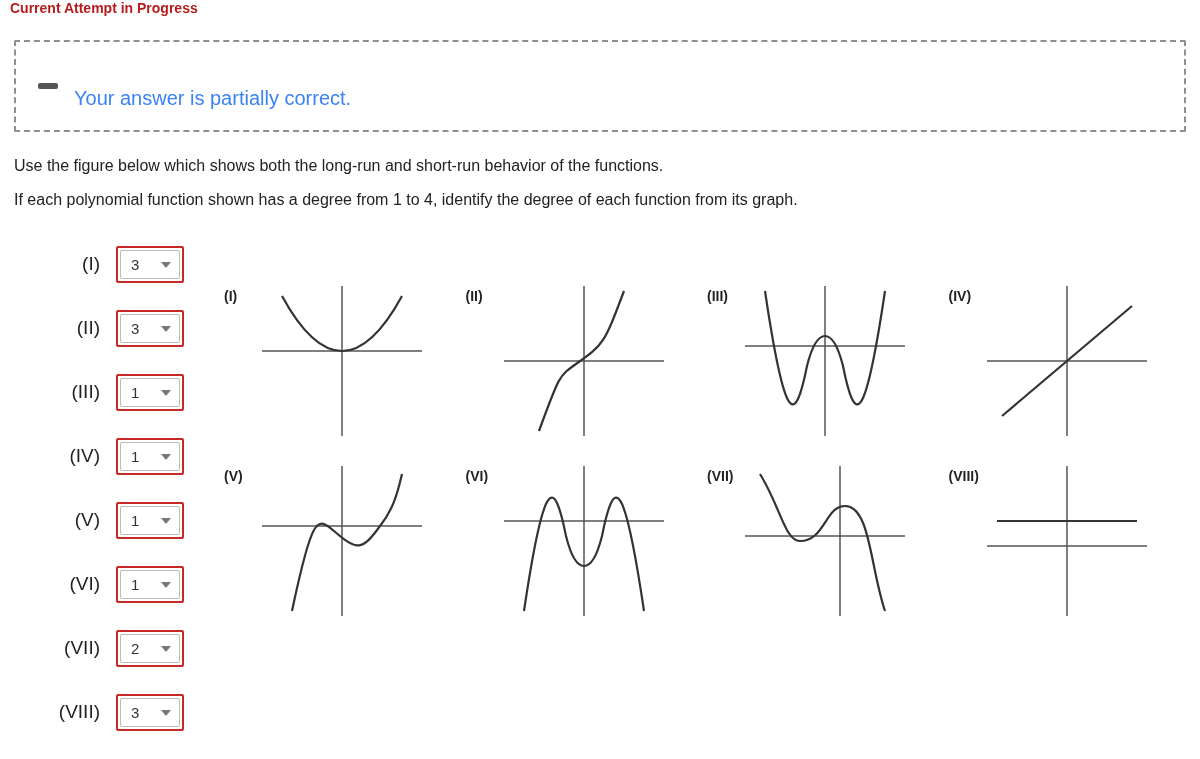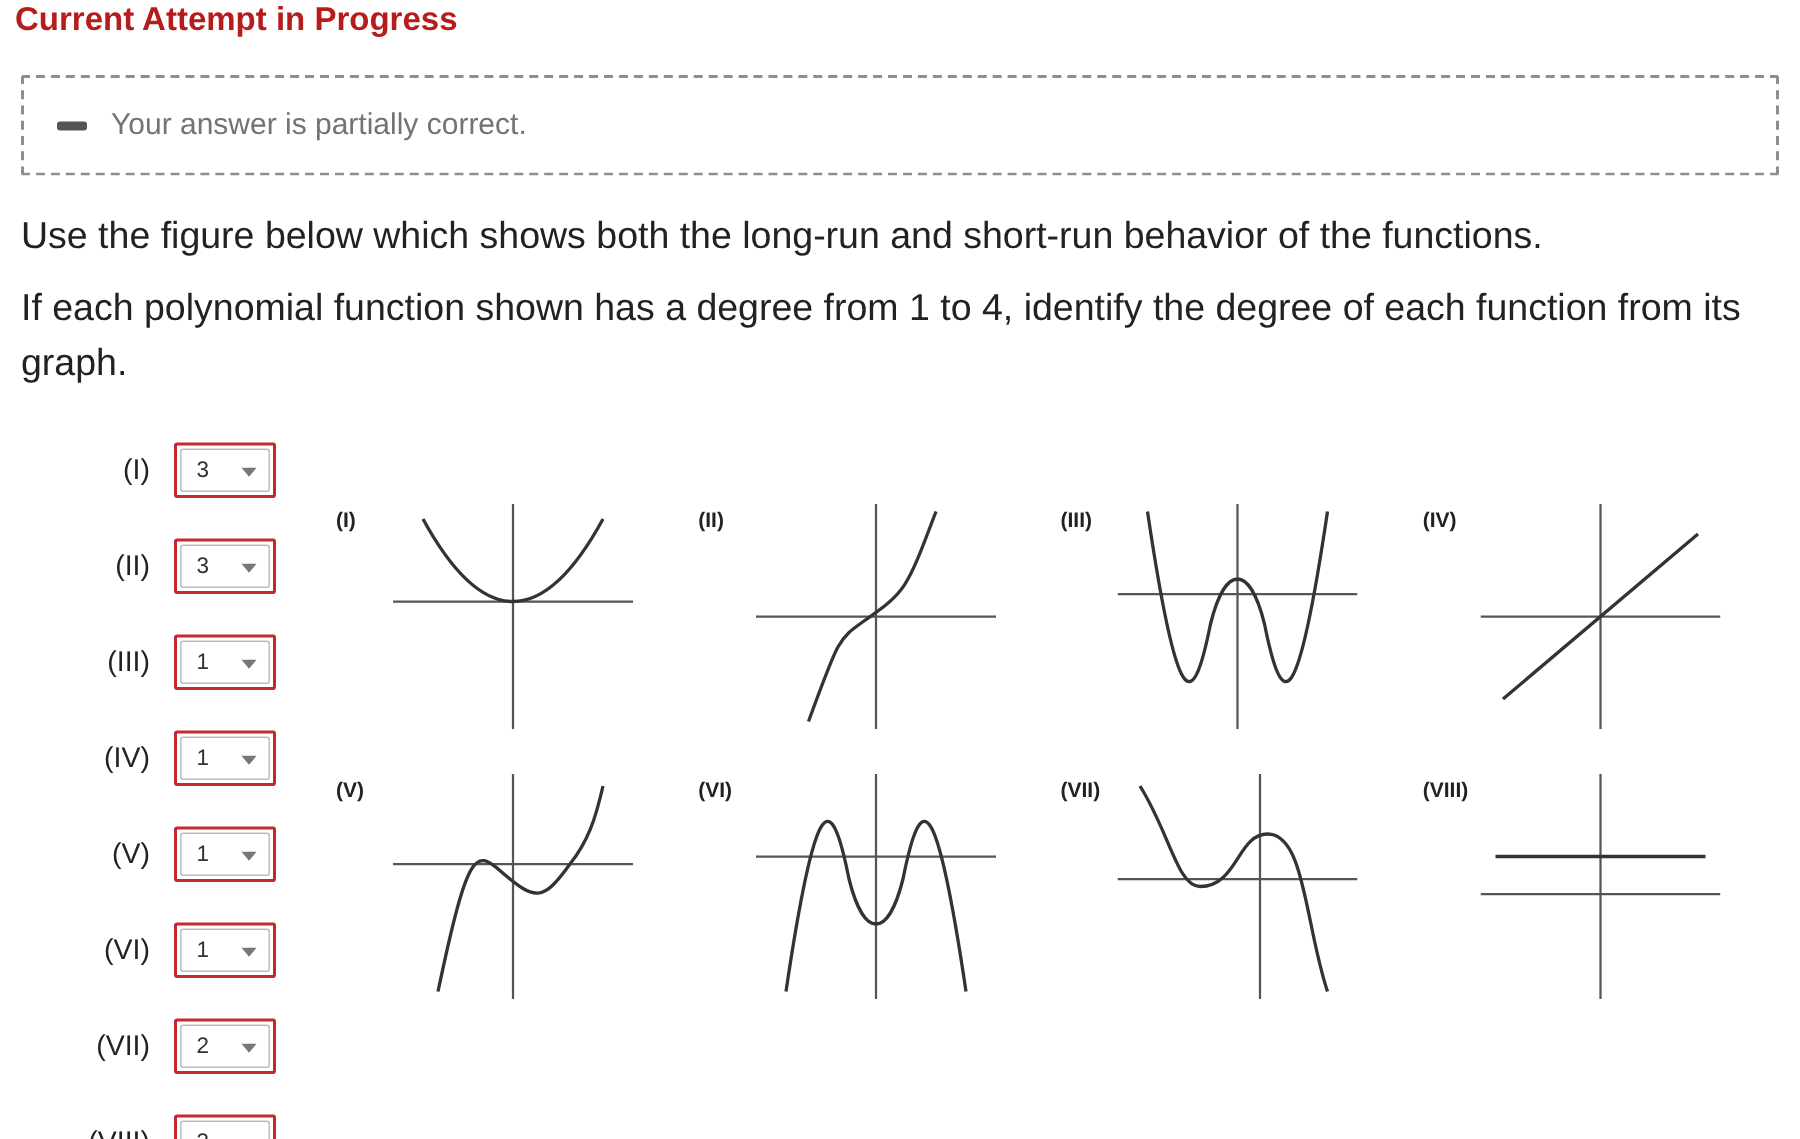--- a/index.html
+++ b/index.html
@@ -5,43 +5,44 @@
     * { box-sizing: border-box; margin: 0; padding: 0; }
     body {
       font-family: "Helvetica Neue", Helvetica, Arial, sans-serif;
       color: #222;
       padding: 0 10px 30px 10px;
       width: 1200px;
     }
     .title {
       color: #b71c1c;
       font-weight: 700;
-      font-size: 22px;
+      font-size: 14px;
       padding: 0 0 6px 0;
     }
     .feedback-box {
       border: 2px dashed #8e8e8e;
       border-radius: 2px;
       margin: 18px 4px 22px 4px;
       padding: 20px 22px;
       display: flex;
       align-items: center;
       gap: 16px;
     }
     .feedback-icon {
       width: 20px; height: 6px;
       background: #555;
       border-radius: 2px;
     }
     .feedback-text {
-      color: #737373;
+      color: #3b82f6;
       font-size: 20px;
+      margin-top: 25px;
     }
     .prompt {
-      font-size: 25px;
+      font-size: 16px;
       color: #222;
       margin: 0 4px 10px 4px;
       line-height: 1.5;
     }
     .content {
       display: flex;
       margin-top: 34px;
       align-items: flex-start;
     }
     .answers {

